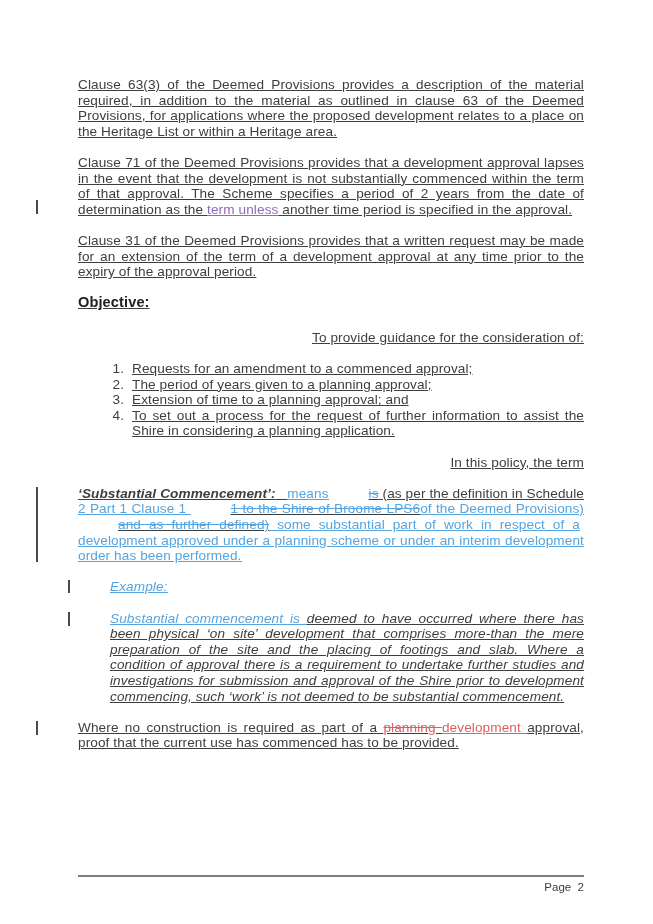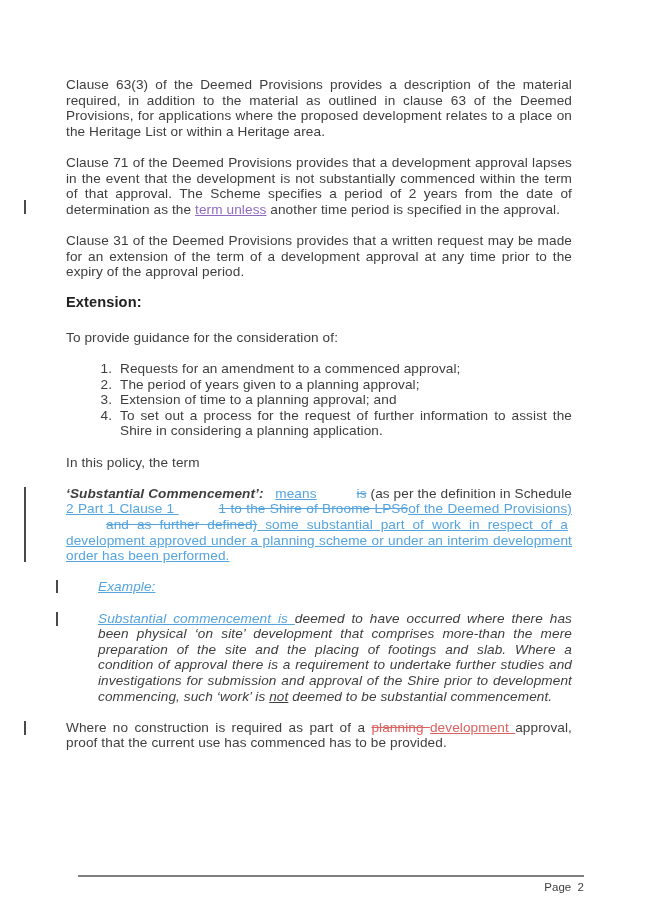--- a/index.html
+++ b/index.html
@@ -7,36 +7,37 @@
     position: relative;
     width: 653px;
     height: 924px;
     background: #ffffff;
     font-family: "Liberation Sans", sans-serif;
     color: var(--body, #3e3e3e);
     overflow: hidden;
   }
   .content {
     position: absolute;
-    left: 66px;
+    left: 78px;
     top: 77px;
     width: 506px;
     font-size: 13.6px;
     line-height: 15.6px;
     letter-spacing: 0.1px;
+    text-decoration: underline;
   }
   .para { margin: 0 0 15.6px 0; position: relative; }
   .justify { text-align: justify; }
   .heading {
     font-weight: bold;
     font-size: 14.6px;
     color: var(--heading, #212121);
     margin: 0 0 19px 0;
   }
-  .lead { margin: 0 0 15.6px 0; }
+  .lead { margin: 0 0 15.6px 0; text-align: right; }
   ol.obj-list { margin: 0 0 15.6px 0; padding-left: 50px; }
   ol.obj-list li { padding-left: 4px; margin: 0; }
   .italic { font-style: italic; margin-left: 32px; }
 
   
   .run-n { }
   .run-bi { font-weight: bold; font-style: italic; }
   .run-insP { color: var(--insertion_purple, #9168bc); text-decoration: underline; }
   .run-insB { color: var(--insertion_blue, #55a4df); text-decoration: underline; }
   .run-delB { color: var(--insertion_blue, #55a4df); text-decoration: line-through; padding-left: 40px; }
@@ -73,21 +74,21 @@
 
 <div class="page">
   <div class="content">
 
     <p class="para justify"><span class="run-n">Clause 63(3) of the Deemed Provisions provides a description of the material required, in addition to the material as outlined in clause 63 of the Deemed Provisions, for applications where the proposed development relates to a place on the Heritage List or within a Heritage area.</span></p>
 
     <p class="para justify bar-last"><span class="run-n">Clause 71 of the Deemed Provisions provides that a development approval lapses in the event that the development is not substantially commenced within the term of that approval. The Scheme specifies a period of 2 years from the date of determination as the </span><span class="run-insP">term unless</span><span class="run-n"> another time period is specified in the approval.</span></p>
 
     <p class="para justify"><span class="run-n">Clause 31 of the Deemed Provisions provides that a written request may be made for an extension of the term of a development approval at any time prior to the expiry of the approval period.</span></p>
 
-    <h2 class="heading">Extension:</h2>
+    <h2 class="heading">Objective:</h2>
 
     <p class="lead">To provide guidance for the consideration of:</p>
 
     <ol class="obj-list">
       <li>Requests for an amendment to a commenced approval;</li>
       <li>The period of years given to a planning approval;</li>
       <li>Extension of time to a planning approval; and</li>
       <li class="justify">To set out a process for the request of further information to assist the Shire in considering a planning application.</li>
     </ol>
 

